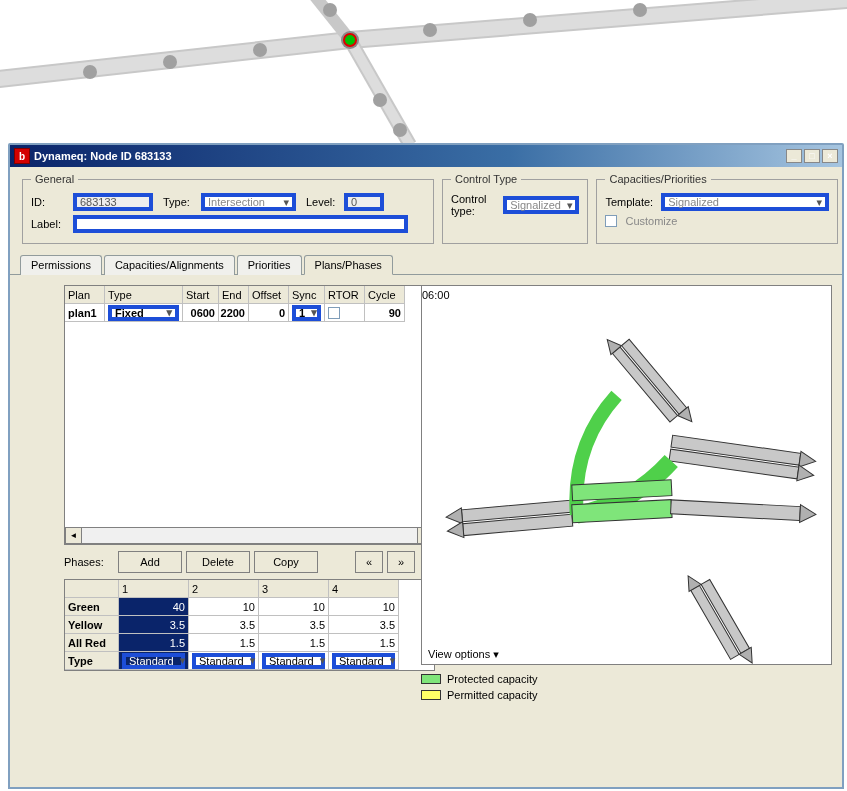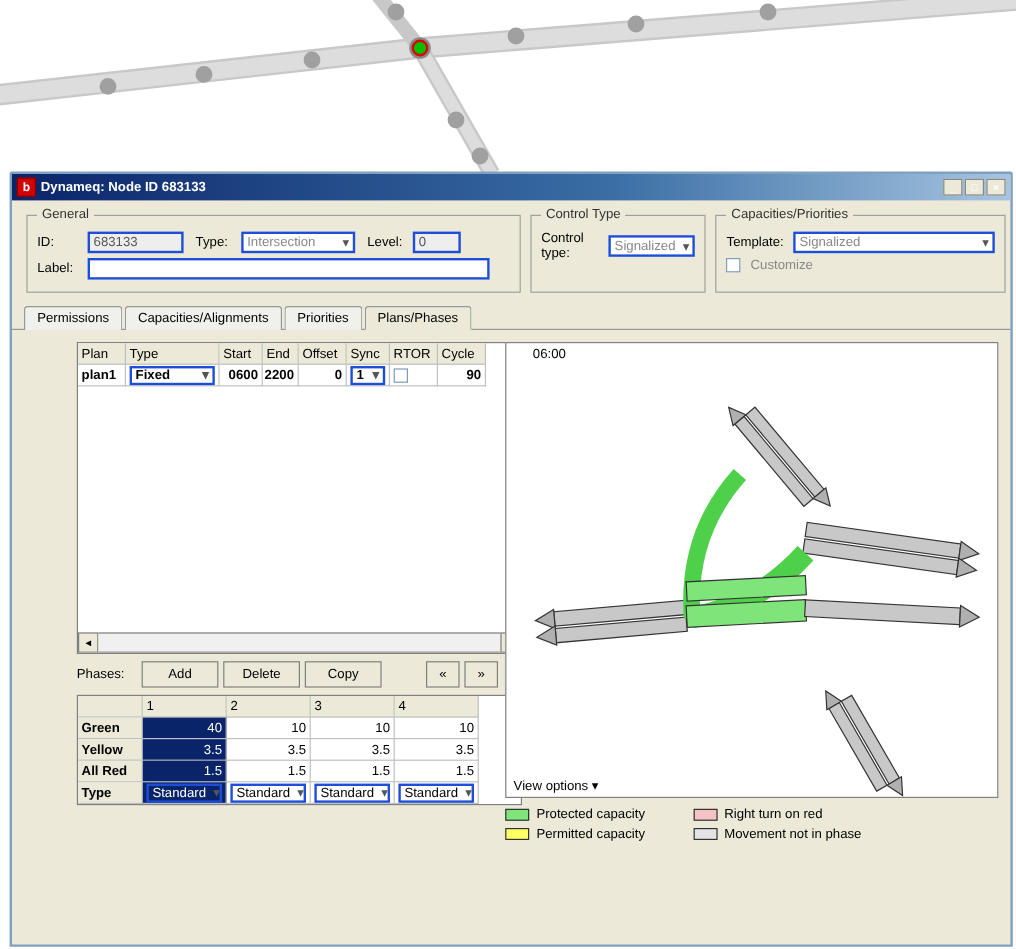--- a/index.html
+++ b/index.html
@@ -59,21 +59,21 @@
 
   .top-row { display:flex; }
   .fs-general { width: 412px; margin-left: 12px; }
   .fs-control { width: 144px; }
   .fs-cap { width: 210px; flex:1; }
 
   .form-row { display:flex; align-items:center; margin-bottom:4px; gap:4px;}
   .label { min-width:38px; }
   input[type=text], .combo {
     font: inherit;
-    border: 2px solid #1d4ed8;
+    border: 4px solid #1d4ed8;
     background:#fff;
     height:18px; padding:1px 3px;
   }
   .combo {
     display:inline-flex; align-items:center;
     background:#ffffff; 
     color:#888;
     position:relative;
   }
   .combo .dd { margin-left:auto; padding-left:6px; color:#555;}
@@ -164,21 +164,21 @@
   .pcell.sel { background:#0a246a; color:#fff; }
   .pc-r{width:54px}.pc{width:70px}
 
   
   .diagram {
     border:1px solid #808080;
     background:#fff;
     height:380px;
     position:relative;
   }
-  .diagram .timestamp { position:absolute; top:3px; left:22px;}
+  .diagram .timestamp { position:absolute; top:3px; left:0;}
   .view-opts { position:absolute; bottom:3px; left:6px;}
 
   .legend {
     margin-top:8px;
     border:0;
     display:flex; gap:40px;
   }
   .legend-col { display:flex; flex-direction:column; gap:4px;}
   .leg { display:flex; align-items:center; gap:6px;}
   .sw { width:20px; height:10px; border:1px solid #333;}
@@ -446,26 +446,16 @@
         <div class="legend-col">
           <div class="leg">
               <span class="sw green"></span>
               <span>Protected capacity</span>
             </div>
           <div class="leg">
               <span class="sw yellow"></span>
               <span>Permitted capacity</span>
             </div>
         </div>
-        <div class="legend-col">
-          <div class="leg">
-              <span class="sw pink"></span>
-              <span>Right turn on red</span>
-            </div>
-          <div class="leg">
-              <span class="sw gray"></span>
-              <span>Movement not in phase</span>
-            </div>
-        </div>
       </div>
     </div>
   </div>
 </div>
 
 </body></html>

